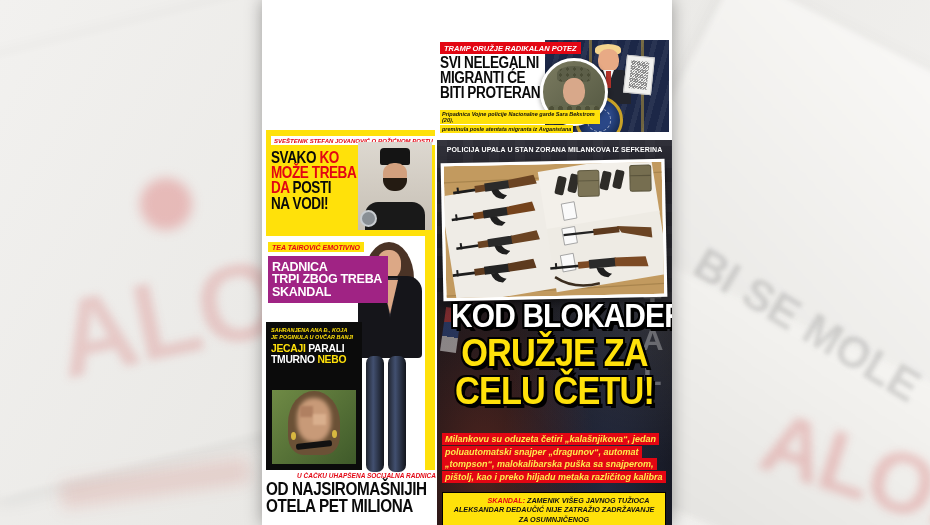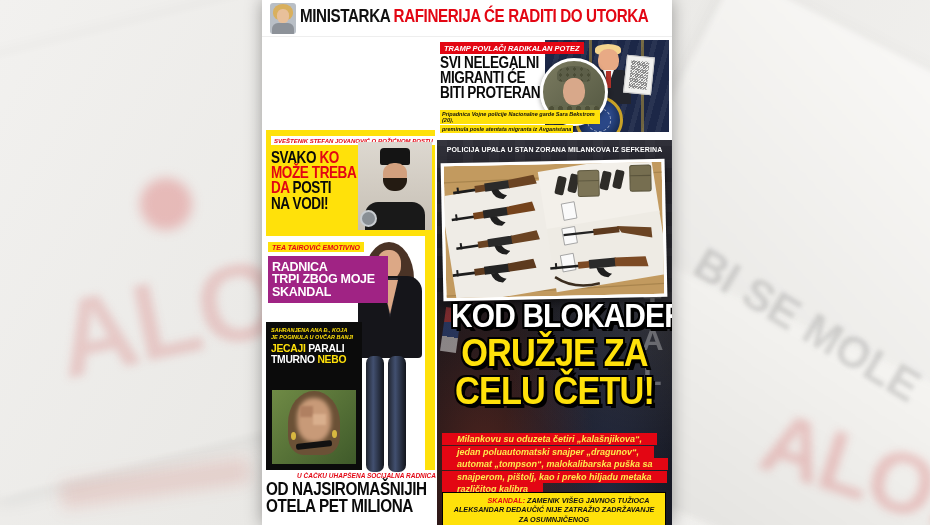--- a/index.html
+++ b/index.html
@@ -158,21 +158,21 @@
   .weapons-photo{width:100%;height:100%;overflow:hidden;}
   .headline-block{position:absolute;left:0;top:158px;width:100%;text-align:center;z-index:3;transform:scaleX(.88);}
   .hl-white{font-size:34px;font-weight:800;color:#fff;letter-spacing:-1px;line-height:1.05;white-space:nowrap;
       text-shadow:-2px 0 0 #000,2px 0 0 #000,0 -2px 0 #000,0 2px 0 #000,
                   -2px -2px 0 #000,2px 2px 0 #000,-2px 2px 0 #000,2px -2px 0 #000,4px 4px 0 #000;}
   .hl-yellow{font-size:39px;font-weight:800;color:#ffe10a;letter-spacing:-1px;line-height:.98;white-space:nowrap;
       text-shadow:-2px 0 0 #000,2px 0 0 #000,0 -2px 0 #000,0 2px 0 #000,
                   -2px -2px 0 #000,2px 2px 0 #000,-2px 2px 0 #000,2px -2px 0 #000,4px 4px 0 #000;}
   .body-text{position:absolute;left:5px;top:293px;width:224px;font-size:9px;font-weight:bold;font-style:italic;
       line-height:1.4;color:#ffe94d;z-index:3;}
-  .body-text span{background:#e30613;padding:1px 15px;-webkit-box-decoration-break:clone;box-decoration-break:clone;}
+  .body-text span{background:#e30613;padding:1px 3px;-webkit-box-decoration-break:clone;box-decoration-break:clone;}
   .footer-strip{position:absolute;left:5px;top:352px;width:224px;box-sizing:border-box;background:#ffe10a;
       padding:3px 6px;text-align:center;font-size:7.2px;font-weight:800;font-style:italic;line-height:1.3;
       color:#111;z-index:3;border:1px solid #000;}
   .footer-strip .lbl{color:#e30613;margin-left:29px;}
 </style>
 </head>
 <body>
 
 <div class="canvas">
 
@@ -180,34 +180,24 @@
   <div class="bg-paper bg-paper2"></div>
   <div class="bg-paper bg-paper3"></div>
   <div class="bg-alo bg-alo-left">ALO!</div>
   <div class="bg-alo bg-alo-right">ALO!</div>
   <div class="bg-headline">BI SE MOLE</div>
   <div class="bg-blob-red"></div>
   <div class="bg-streak"></div>
 
   <div class="page">
 
-    <div class="banner">
-      <div class="min-photo">
-        <div class="min-hair"></div>
-        <div class="min-face"></div>
-        <div class="min-body"></div>
-      </div>
-      <div class="banner-text">
-        <span class="k">MINISTARKA </span><span class="h">RAFINERIJA ĆE RADITI DO UTORKA</span>
-      </div>
-    </div>
 
 
     <div class="trump">
-      <div class="trump-kicker">TRAMP POVLAČI RADIKALAN POTEZ</div>
+      <div class="trump-kicker">TRAMP ORUŽJE RADIKALAN POTEZ</div>
       <div class="trump-headline">
         <div>SVI NELEGALNI</div>
         <div>MIGRANTI ĆE</div>
         <div>BITI PROTERANI</div>
       </div>
       <div class="trump-photo">
         <div class="flag-gold"></div>
         <div class="flag-gold flag-gold2"></div>
         <div class="tp-hair"></div>
         <div class="tp-head"></div>
@@ -258,21 +248,21 @@
         <div class="t-blazer"></div>
         <div class="t-chest"></div>
         <div class="t-legs">
           <div class="t-leg"></div>
           <div class="t-leg"></div>
         </div>
       </div>
       <div class="s2-kicker">TEA TAIROVIĆ EMOTIVNO</div>
       <div class="s2-box">
         <div>RADNICA</div>
-        <div>TRPI ZBOG MOJE</div>
+        <div>TRPI ZBOG TREBA</div>
         <div>SKANDAL</div>
       </div>
     </div>
 
     <div class="story3">
       <div class="s3-kicker">
         <div>SAHRANJENA ANA Đ., KOJA</div>
         <div>JE POGINULA U OVČAR BANJI</div>
       </div>
       <div class="s3-headline">

